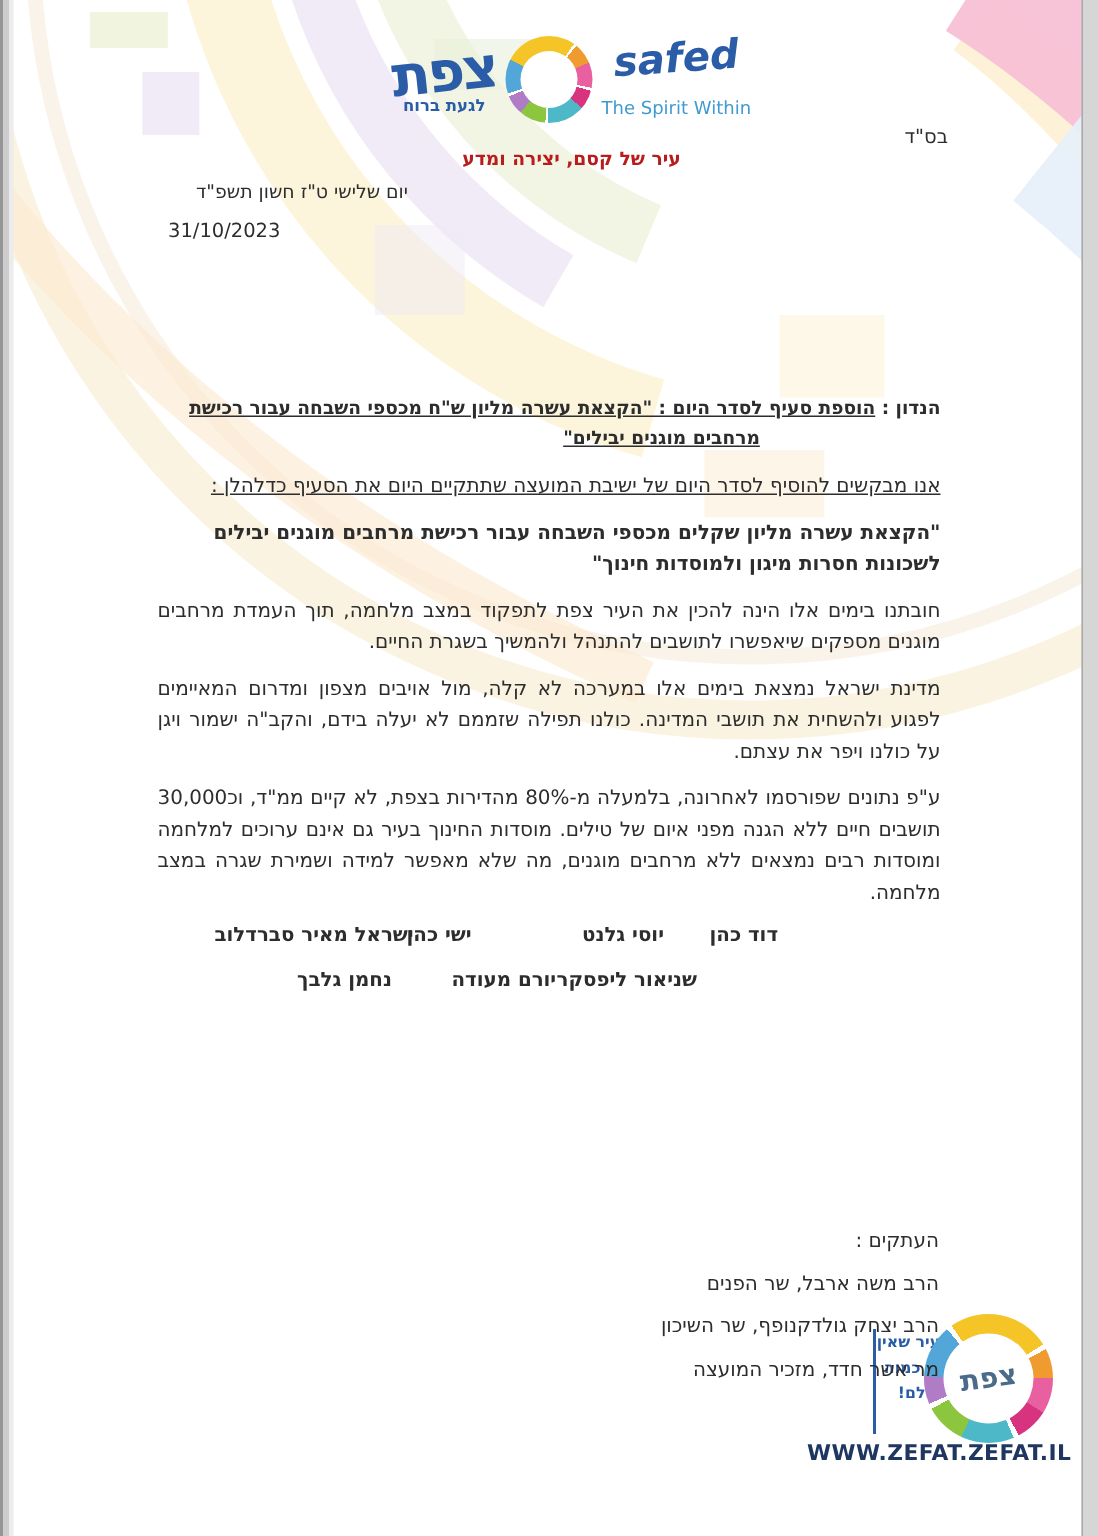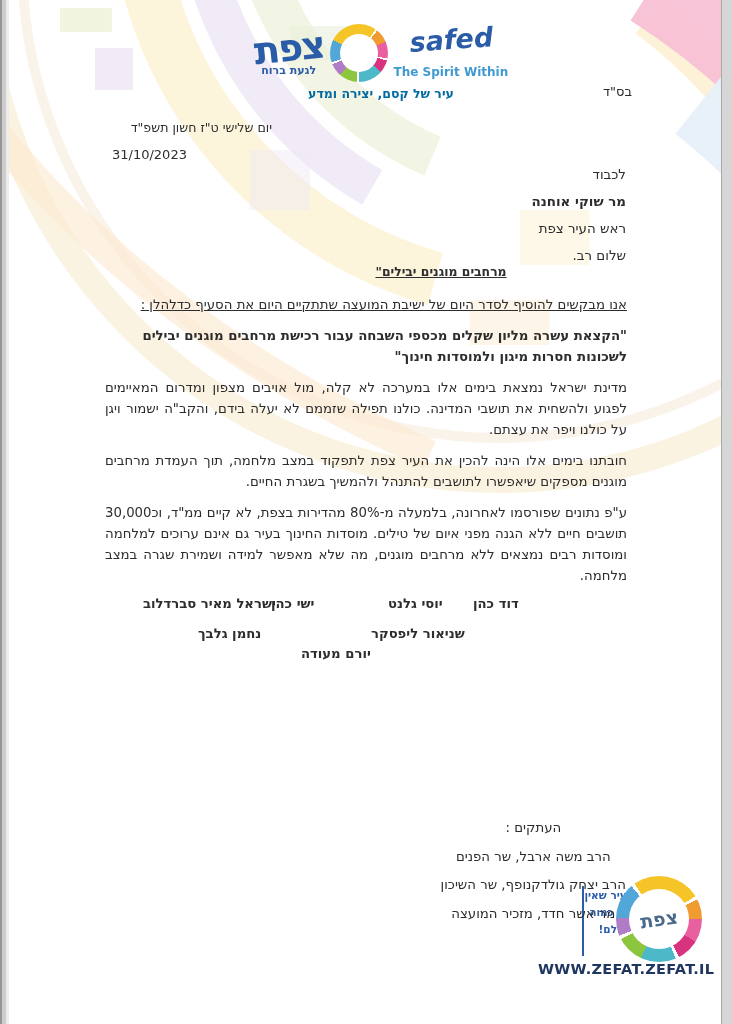--- a/index.html
+++ b/index.html
@@ -18,22 +18,22 @@
   .deco{position:absolute;left:0;top:0;z-index:0;pointer-events:none;}
   
   .logo{position:absolute;left:253px;top:24px;width:256px;z-index:5;text-align:center;direction:ltr;}
   .logo-row{display:flex;align-items:center;justify-content:center;gap:6px;}
   .logo-he{color:#2b5ca8;font-weight:700;font-size:38px;line-height:36px;transform:rotate(-6deg);letter-spacing:-2px;}
   .logo-tag-he{color:#2b5ca8;font-weight:700;font-size:11px;margin-top:-2px;}
   .ring{width:58px;height:58px;border-radius:50%;position:relative;flex:0 0 auto;
     background:conic-gradient(from -15deg,#f5c426 0 50deg,#ffffff 50deg 54deg,#f09b30 54deg 82deg,#e8609f 82deg 116deg,#ffffff 116deg 120deg,#d8337f 120deg 146deg,#4db8c8 146deg 196deg,#ffffff 196deg 200deg,#8cc63f 200deg 236deg,#b07cc6 236deg 262deg,#ffffff 262deg 266deg,#52a7d8 266deg 312deg,#f5c426 312deg 360deg);}
   .ring::after{content:"";position:absolute;inset:10px;border-radius:50%;background:#fff;}
   .logo-en{color:#2b5ca8;font-style:italic;font-weight:700;font-size:27px;line-height:26px;transform:rotate(-4deg);}
-  .logo-tag-en{color:#3f9ad1;font-weight:700;font-size:12px;margin-top:12px;}
-  .logo-sub{color:#0369a1;font-weight:700;font-size:12.5px;margin-top:4px;direction:rtl;}
+  .logo-tag-en{color:#3f9ad1;font-weight:400;font-size:12px;margin-top:12px;}
+  .logo-sub{color:#b91c1c;font-weight:700;font-size:12.5px;margin-top:16px;direction:rtl;}
   
   .bsd{position:absolute;right:100px;top:84px;font-size:13px;z-index:5;}
   .dateblock{position:absolute;left:112px;top:120px;width:160px;z-index:5;}
   .date-he{font-size:12.6px;white-space:nowrap;}
   .date-greg{direction:ltr;text-align:left;font-size:13px;margin-top:12px;}
   
   .recipient{position:absolute;right:106px;top:167px;text-align:right;z-index:5;}
   .recipient div{margin-bottom:12px;font-size:13.4px;line-height:15px;}
   .recipient .bold{font-weight:700;}
   
@@ -41,21 +41,21 @@
   .subject{font-weight:700;font-size:12.4px;line-height:20px;}
   .subject .uline{text-decoration:underline;}
   .subject-l2{text-align:center;position:relative;left:75px;}
   .para{font-size:13.3px;line-height:21px;text-align:justify;margin:0 0 10px 0;}
   .intro{margin-top:12px;margin-bottom:10px;text-decoration:underline;}
   .quote{font-weight:700;text-align:right;}
   .closing-sal{font-size:13.3px;margin-top:8px;}
   .sigs{position:relative;height:66px;margin-top:6px;}
   .sig{position:absolute;font-weight:700;font-size:13.2px;white-space:nowrap;}
   
-  .copies{position:absolute;right:106px;top:820px;text-align:center;z-index:20;}
+  .copies{position:absolute;right:106px;top:820px;text-align:right;z-index:20;}
   .copies div{font-size:13.3px;margin-bottom:13.5px;}
   
   .f-ring{position:absolute;right:30px;top:876px;width:86px;height:86px;border-radius:50%;z-index:10;
     background:conic-gradient(from 10deg,#f5c426 0 48deg,#ffffff 48deg 53deg,#f09b30 53deg 80deg,#e8609f 80deg 112deg,#d8337f 112deg 142deg,#ffffff 142deg 147deg,#4db8c8 147deg 195deg,#8cc63f 195deg 232deg,#ffffff 232deg 237deg,#b07cc6 237deg 262deg,#52a7d8 262deg 310deg,#ffffff 310deg 315deg,#f5c426 315deg 360deg);}
   .f-ring::after{content:"";position:absolute;inset:13px;border-radius:50%;background:#fff;}
   .f-ring .f-he{position:absolute;inset:0;display:flex;align-items:center;justify-content:center;
     color:#4a6b8a;font-weight:700;font-size:19px;transform:rotate(-8deg);z-index:2;}
   .f-slogan{position:absolute;right:98px;top:887px;text-align:right;color:#2b5ca8;font-weight:700;
     font-size:10.5px;line-height:17px;z-index:9;}
   .f-bar{position:absolute;right:148px;top:886px;width:2.5px;height:70px;background:#2b5ca8;z-index:9;}
@@ -105,49 +105,46 @@
     <div class="logo-sub">עיר של קסם, יצירה ומדע</div>
   </div>
 
   <div class="bsd">בס"ד</div>
 
   <div class="dateblock">
     <div class="date-he">יום שלישי ט"ז חשון תשפ"ד</div>
     <div class="date-greg">31/10/2023</div>
   </div>
 
-  <div class="recipient">
-    <div>לכבוד</div>
-    <div class="bold">מר שוקי אוחנה</div>
-    <div>ראש העיר צפת</div>
-    <div>שלום רב.</div>
-  </div>
 
   <div class="content">
 
     <div class="subject">
+      <div>
+        <span>הנדון : </span><span class="uline">הוספת סעיף לסדר היום : "הקצאת עשרה מליון ש"ח מכספי השבחה עבור רכישת</span>
+      </div>
       <div class="subject-l2 uline">מרחבים מוגנים יבילים"</div>
     </div>
 
     <p class="para intro">אנו מבקשים להוסיף לסדר היום של ישיבת המועצה שתתקיים היום את הסעיף כדלהלן :</p>
 
     <p class="para quote">"הקצאת עשרה מליון שקלים מכספי השבחה עבור רכישת מרחבים מוגנים יבילים לשכונות חסרות מיגון ולמוסדות חינוך"</p>
 
+    <p class="para">חובתנו בימים אלו הינה להכין את העיר צפת לתפקוד במצב מלחמה, תוך העמדת מרחבים מוגנים מספקים שיאפשרו לתושבים להתנהל ולהמשיך בשגרת החיים.</p>
     <p class="para">מדינת ישראל נמצאת בימים אלו במערכה לא קלה, מול אויבים מצפון ומדרום המאיימים לפגוע ולהשחית את תושבי המדינה. כולנו תפילה שזממם לא יעלה בידם, והקב"ה ישמור ויגן על כולנו ויפר את עצתם.</p>
-    <p class="para">חובתנו בימים אלו הינה להכין את העיר צפת לתפקוד במצב מלחמה, תוך העמדת מרחבים מוגנים מספקים שיאפשרו לתושבים להתנהל ולהמשיך בשגרת החיים.</p>
     <p class="para">ע"פ נתונים שפורסמו לאחרונה, בלמעלה מ-80% מהדירות בצפת, לא קיים ממ"ד, וכ30,000 תושבים חיים ללא הגנה מפני איום של טילים. מוסדות החינוך בעיר גם אינם ערוכים למלחמה ומוסדות רבים נמצאים ללא מרחבים מוגנים, מה שלא מאפשר למידה ושמירת שגרה במצב מלחמה.</p>
 
 
     <div class="sigs">
       <div class="sig" style="left:368px;top:0;">דוד כהן</div>
       <div class="sig" style="left:283px;top:0;">יוסי גלנט</div>
       <div class="sig" style="left:166px;top:0;">ישי כהן</div>
       <div class="sig" style="left:38px;top:0;">ישראל מאיר סברדלוב</div>
       <div class="sig" style="left:266px;top:30px;">שניאור ליפסקר</div>
-      <div class="sig" style="left:196px;top:30px;margin-top:20px;">יורם מעודה</div>
+      <div class="sig" style="left:196px;top:30px;">יורם מעודה</div>
       <div class="sig" style="left:93px;top:30px;">נחמן גלבך</div>
     </div>
   </div>
 
   <div class="copies">
     <div>העתקים :</div>
     <div>הרב משה ארבל, שר הפנים</div>
     <div>הרב יצחק גולדקנופף, שר השיכון</div>
     <div>מר אשר חדד, מזכיר המועצה</div>
   </div>

